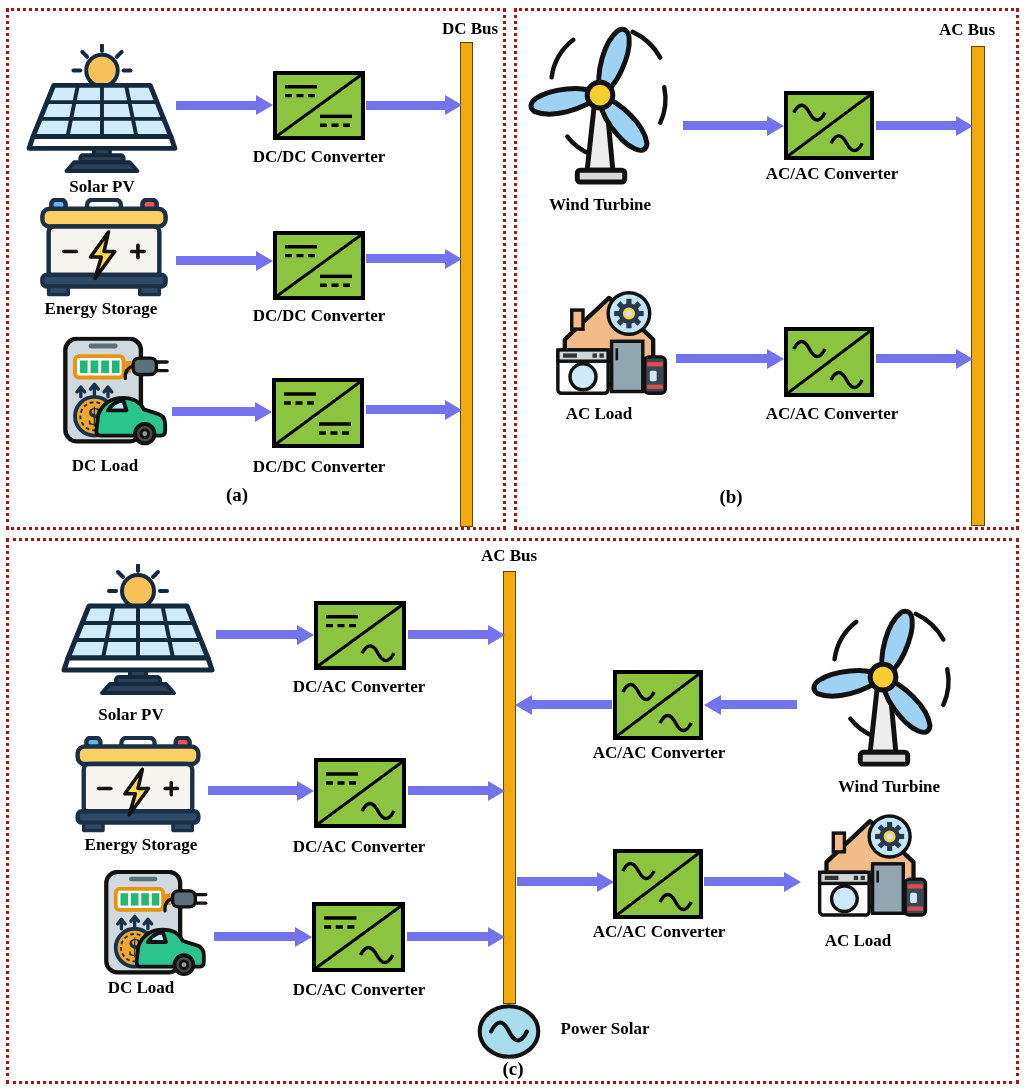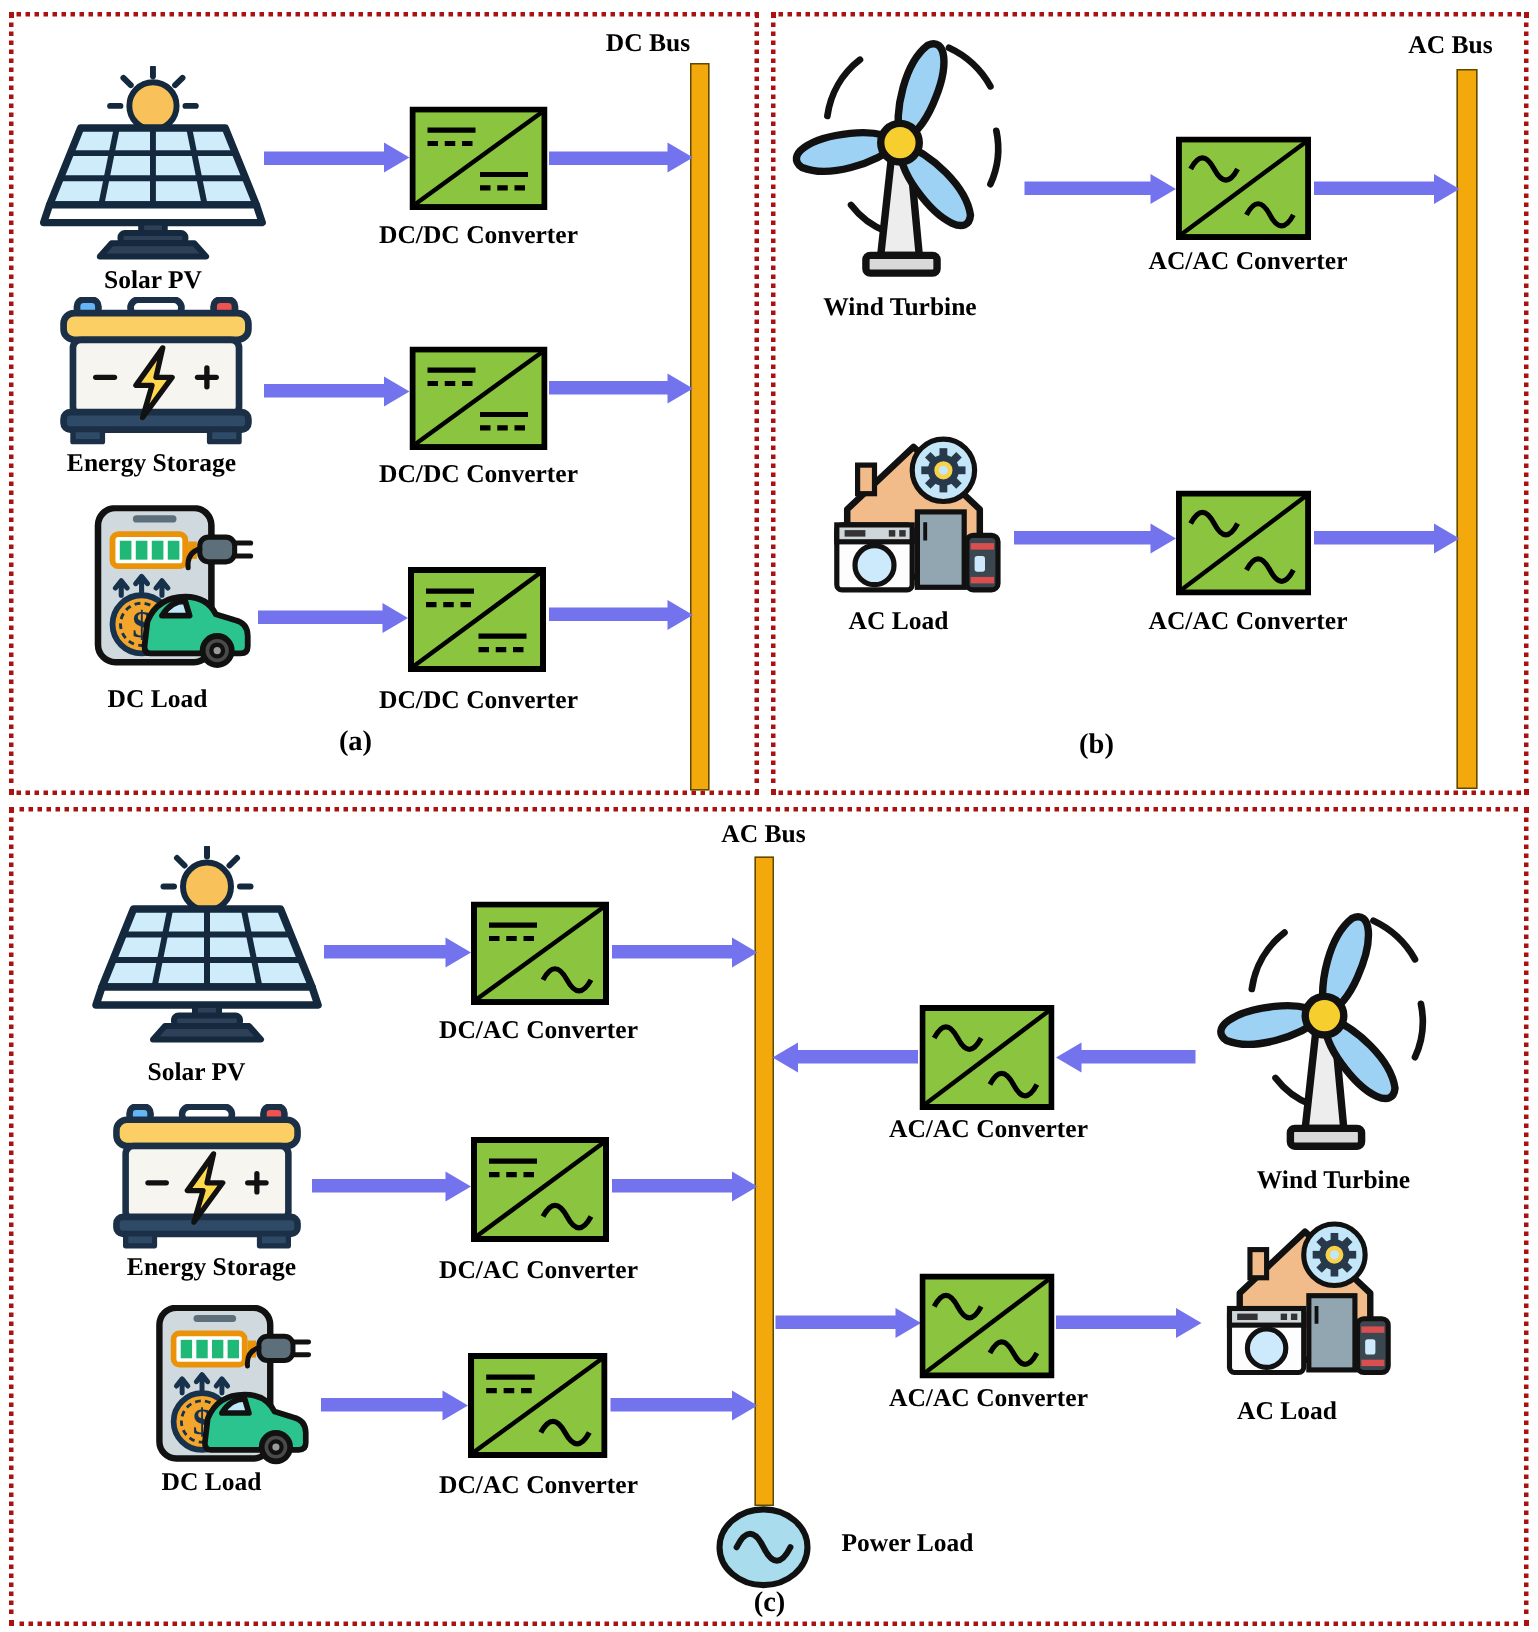--- a/index.html
+++ b/index.html
@@ -187,21 +187,21 @@
 
       <symbol id="i-grid" viewBox="0 0 80 70">
         <ellipse cx="40" cy="35" rx="36" ry="31" fill="#a9dcec" stroke="#111" stroke-width="5"></ellipse>
         <path d="M18,35 q11,-22 22,0 q11,22 22,0" fill="none" stroke="#111" stroke-width="5" stroke-linecap="round"></path>
       </symbol>
     </defs>
   </svg>
 
   <div class="panel" style="left:6px;top:8px;width:500px;height:522px;"></div>
 
-  <div class="lbl" style="left:432px;top:20px;">DC Bus</div>
+  <div class="lbl" style="left:470px;top:20px;">DC Bus</div>
   <div class="bus" style="left:460px;top:42px;width:13px;height:485px;"></div>
 
   <svg class="part" style="left:20px;top:44px;" width="160" height="130" viewBox="0 0 160 132">
       <use href="#i-solar"></use>
     </svg>
   <div class="lbl" style="left:102px;top:178px;">Solar PV</div>
   <div class="arr right" style="left:176px;top:100.5px;width:81px;"></div>
   <svg class="part" style="left:273px;top:71px;" width="92" height="69" viewBox="0 0 92 70" preserveAspectRatio="none">
       <use href="#i-conv-dcdc"></use>
     </svg>
@@ -317,17 +317,17 @@
   <div class="arr right" style="left:704px;top:877px;width:81px;"></div>
   <div class="lbl" style="left:659px;top:923px;">AC/AC Converter</div>
   <svg class="part" style="left:806px;top:806px;" width="128" height="119" viewBox="0 0 150 128">
       <use href="#i-acload"></use>
     </svg>
   <div class="lbl" style="left:858px;top:932px;">AC Load</div>
 
   <svg class="part" style="left:476px;top:1003px;" width="66" height="57" viewBox="0 0 80 70">
       <use href="#i-grid"></use>
     </svg>
-  <div class="lbl" style="left:605px;top:1020px;">Power Load</div>
+  <div class="lbl" style="left:605px;top:1020px;">Power Solar</div>
 
   <div class="cap" style="left:513px;top:1058px;">(c)</div>
 
 </div>
 
 </body></html>

